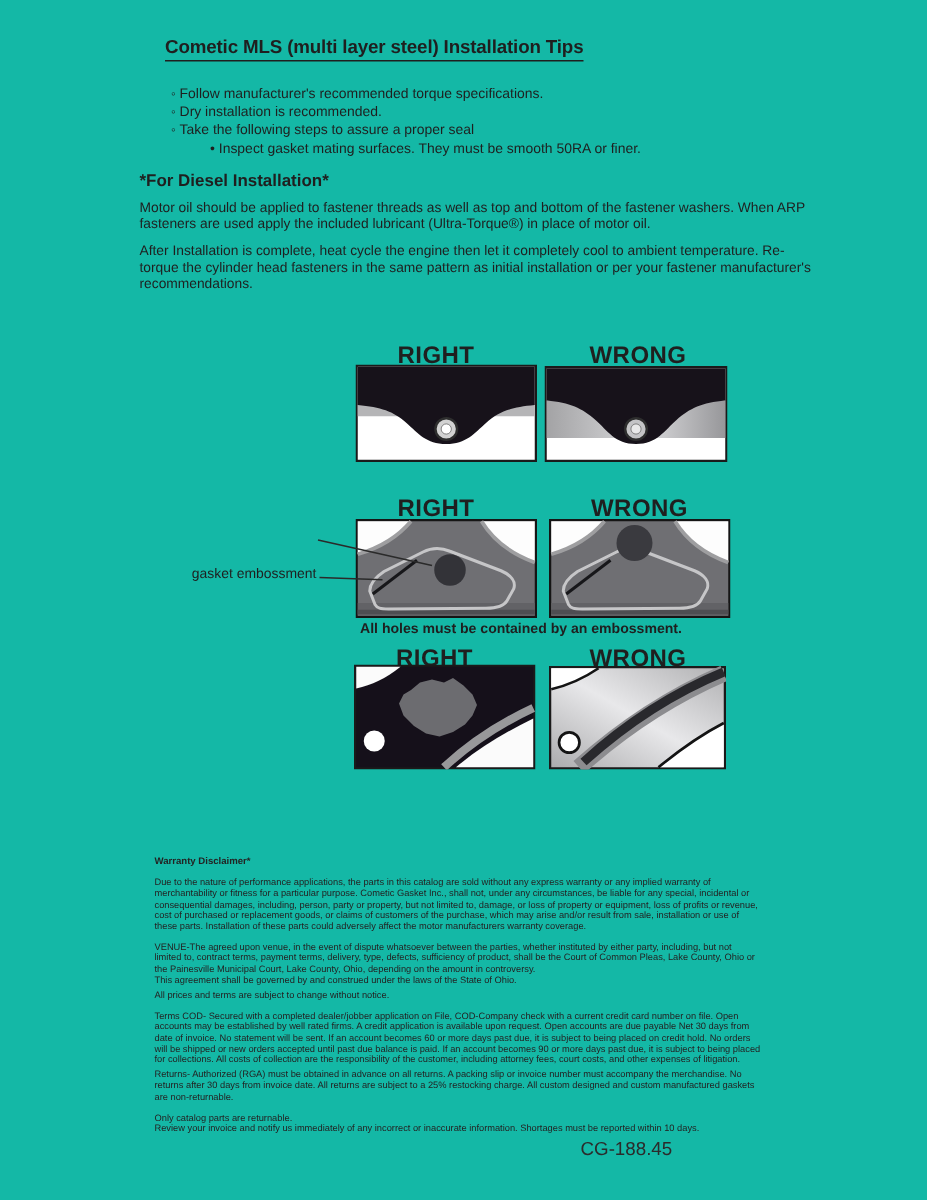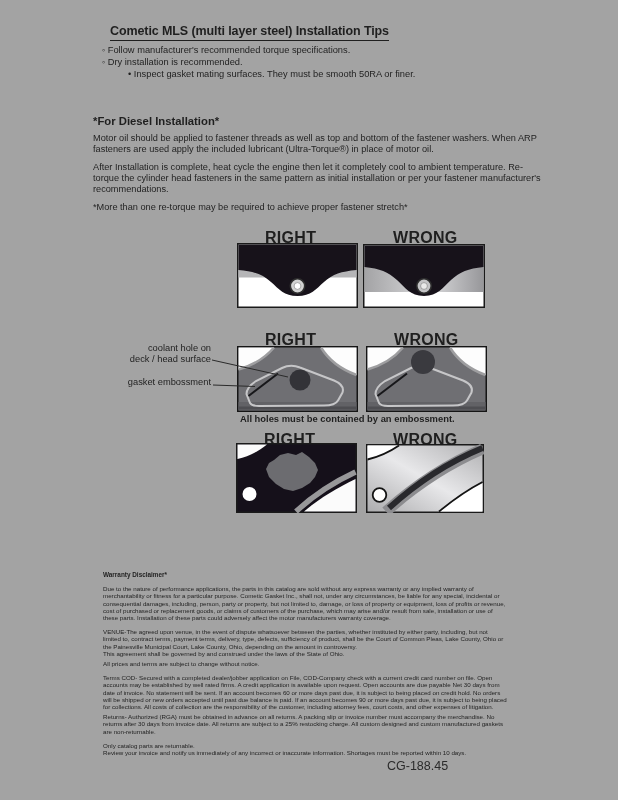--- a/index.html
+++ b/index.html
@@ -1,26 +1,26 @@
 <!DOCTYPE html>
 <html><head>
 <meta charset="utf-8">
 <style>
   html,body{margin:0;padding:0;background:#ffffff;}
   .page{
-    position:relative;width:618px;height:800px;background:#a3a3a3;overflow:hidden;
+    position:relative;width:618px;height:800px;background:#14b8a6;overflow:hidden;
     font-family:"Liberation Sans", sans-serif;color:#1f1f1f;
   }
   
   .title{
     position:absolute;left:110px;top:24px;margin:0;
     font-size:12.5px;font-weight:bold;letter-spacing:-0.1px;
     border-bottom:1.6px solid #1f1f1f;padding-bottom:2px;display:inline-block;
   }
-  .bullets{position:absolute;left:102px;top:44px;width:480px;margin:0;padding:0;list-style:none;
+  .bullets{position:absolute;left:102px;top:44px;width:480px;margin:12px;padding:0;list-style:none;
     font-size:9.3px;line-height:12.2px;}
   .bullets li{white-space:nowrap;}
   .bullets li.b::before{content:"◦ ";font-size:9px;}
   .bullets li.sb{margin-left:26px;}
   .bullets li.sb::before{content:"• ";}
   
   .diesel{position:absolute;left:93px;top:115px;width:456px;}
   .diesel h2{margin:0 0 6px 0;font-size:11.3px;font-weight:bold;}
   .diesel p{margin:0 0 7px 0;font-size:9.2px;line-height:11px;}
   .diesel p.p2{}
@@ -43,28 +43,28 @@
 </head>
 <body>
 
 <div class="page">
 
   <h1 class="title">Cometic MLS (multi layer steel) Installation Tips</h1>
 
   <ul class="bullets">
     <li class="b">Follow manufacturer's recommended torque specifications.</li>
     <li class="b">Dry installation is recommended.</li>
+    <li class="b">Take the following steps to assure a proper seal</li>
     <li class="sb">Inspect gasket mating surfaces.  They must be smooth 50RA or finer.</li>
   </ul>
 
   <section class="diesel">
     <h2>*For Diesel Installation*</h2>
     <p>Motor oil should be applied to fastener threads as well as top and bottom of the fastener washers. When ARP fasteners are used apply the included lubricant (Ultra-Torque®) in place of motor oil.</p>
     <p class="p2">After Installation is complete, heat cycle the engine then let it completely cool to ambient temperature. Re-torque the cylinder head fasteners in the same pattern as initial installation or per your fastener manufacturer's recommendations.</p>
-    <p>*More than one re-torque may be required to achieve proper fastener stretch*</p>
   </section>
 
   <div class="dlabel" style="left:265px;top:229px">RIGHT</div>
   <div class="dlabel" style="left:393px;top:229px">WRONG</div>
 
   <svg class="panel" style="left:237px;top:243px" width="121" height="65" viewBox="0 0 121 65">
     <rect x="0.75" y="0.75" width="119.5" height="63.5" fill="#ffffff" stroke="#1a1a1a" stroke-width="1.5"></rect>
     <rect x="1.5" y="27" width="118" height="7.5" fill="#b5b5b7"></rect>
     <path d="M1.5,1.5 H119.5 V27 C104,28.5 96,31 87,39 C79,46 74,53 60.5,53 C47,53 42,46 34,39 C25,31 17,28.5 1.5,27 Z" fill="#17121a"></path>
     <circle cx="60.5" cy="43" r="7.2" fill="#d2d2d2" stroke="#2e2e2e" stroke-width="1.6"></circle>
@@ -109,22 +109,20 @@
     <rect x="1.5" y="60.5" width="118" height="3" fill="#4e4e52"></rect>
     <path d="M1.5,1.5 L37,1.5 C29,11 17,19 1.5,23.5 Z" fill="#fdfdfd"></path>
     <path d="M37,1.5 C29,11 17,19 1.5,23.5" fill="none" stroke="#9e9ea0" stroke-width="2.5"></path>
     <path d="M84,1.5 L119.5,1.5 L119.5,29 C103,23 91,13 84,1.5 Z" fill="#fdfdfd"></path>
     <path d="M84,1.5 C91,13 103,23 119.5,29" fill="none" stroke="#9e9ea0" stroke-width="2.5"></path>
     <path d="M13,57 L9.5,48 C9.5,44 13,39 19,35 L45,22 C51,19 57,19 63,21.5 L97,34.5 C104,37.5 107,42 105.5,46.5 L101,54.5 C99,58 94,59.5 87,59.5 L22,60 C16.5,60 14.5,59.5 13,57 Z" fill="none" stroke="#c6c6c8" stroke-width="2"></path>
     <path d="M11.5,50 L41,27.5" stroke="#17171a" stroke-width="2"></path>
     <circle cx="57" cy="16" r="12" fill="#3a3a3f"></circle>
   </svg>
 
-  <div class="callout" style="left:93px;top:343px">coolant hole on
-deck / head surface</div>
   <div class="callout" style="left:93px;top:377px">gasket embossment</div>
   <svg class="callout-lines" width="110" height="55" viewBox="0 0 110 55">
     <line x1="7" y1="20" x2="83" y2="37" stroke="#2a2a2a" stroke-width="1"></line>
     <line x1="8" y1="45" x2="50" y2="46.5" stroke="#2a2a2a" stroke-width="1"></line>
   </svg>
 
   <div class="dcap" style="left:240px;top:414px">All holes must be contained by an embossment.</div>
 
   <div class="dlabel" style="left:264px;top:431px">RIGHT</div>
   <div class="dlabel" style="left:393px;top:431px">WRONG</div>

